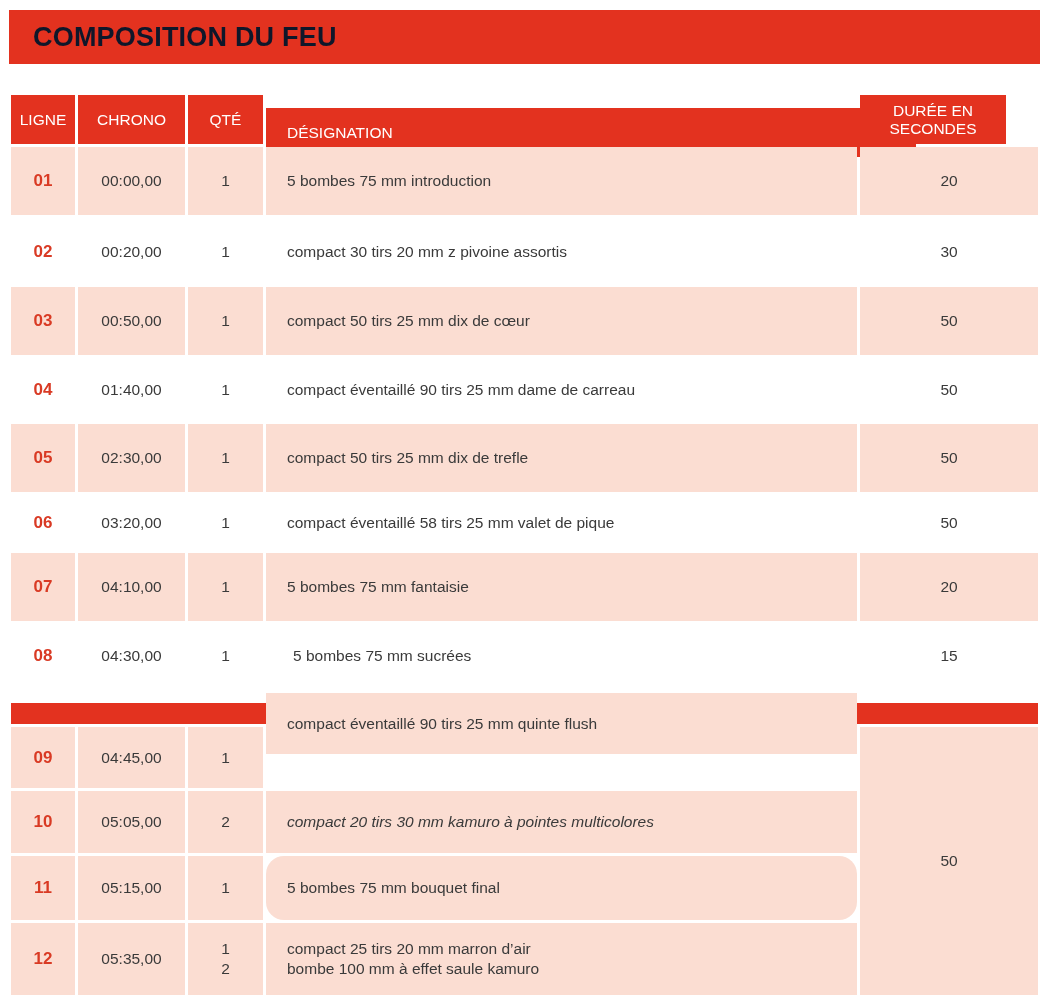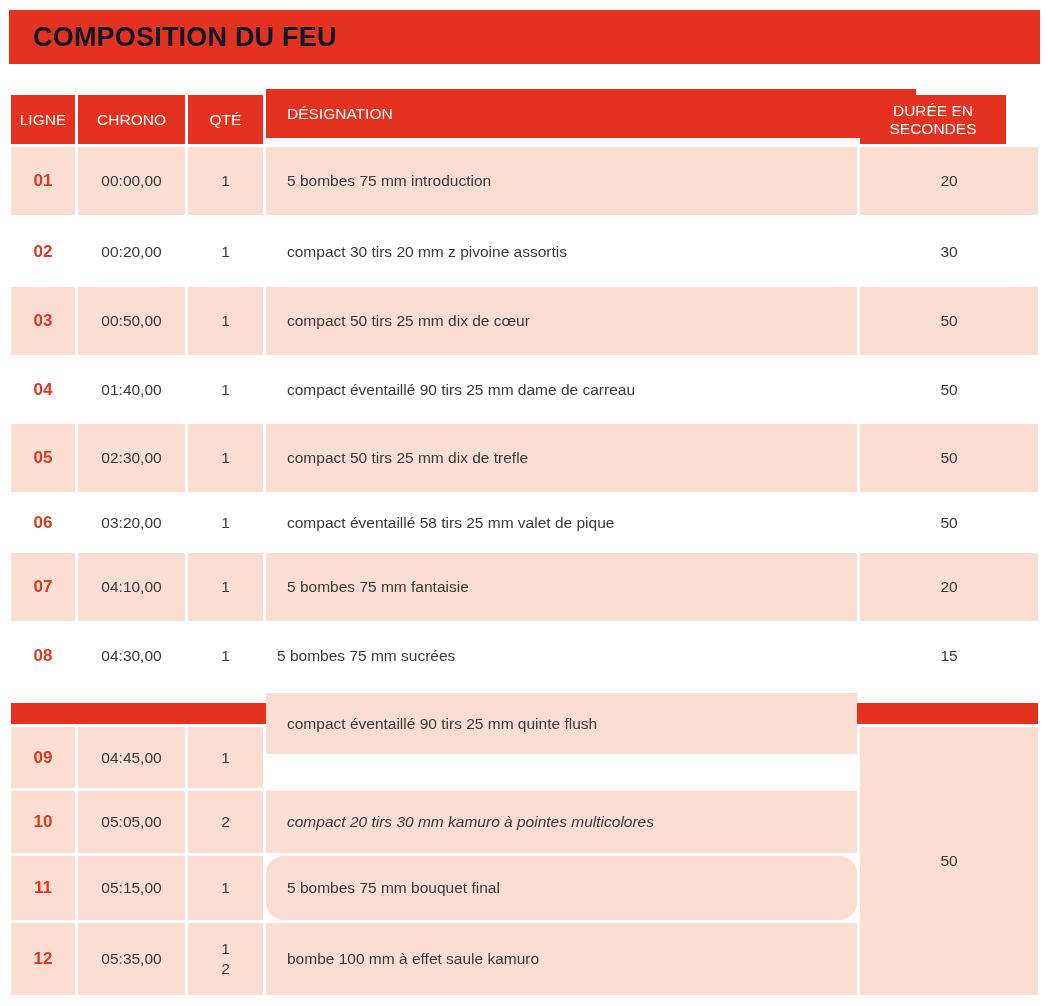--- a/index.html
+++ b/index.html
@@ -36,21 +36,21 @@
 </head>
 <body>
 
 <div class="title-bar">COMPOSITION DU FEU</div>
 
 <div class="grid">
 
   <div class="cell hdr" style="left:11px;top:95px;width:64px;height:49px;">LIGNE</div>
   <div class="cell hdr" style="left:78px;top:95px;width:107px;height:49px;">CHRONO</div>
   <div class="cell hdr" style="left:188px;top:95px;width:75px;height:49px;">QTÉ</div>
-  <div class="cell hdr left" style="left:266px;top:89px;width:650px;height:49px;">DÉSIGNATION</div>
+  <div class="cell hdr left" style="left:266px;top:108px;width:650px;height:49px;">DÉSIGNATION</div>
   <div class="cell hdr" style="left:860px;top:95px;width:146px;height:49px;flex-direction:column;">
     <span>DURÉE EN</span>
     <span>SECONDES</span>
   </div>
 
   <div>
     <div class="cell pink num" style="left:11px;top:147px;width:64px;height:68px;">01</div>
     <div class="cell pink" style="left:78px;top:147px;width:107px;height:68px;">00:00,00</div>
     <div class="cell pink" style="left:188px;top:147px;width:75px;height:68px;">1</div>
     <div class="cell pink desig" style="left:266px;top:147px;width:591px;height:68px;">5 bombes 75 mm introduction</div>
@@ -102,21 +102,21 @@
     <div class="cell pink" style="left:78px;top:553px;width:107px;height:68px;">04:10,00</div>
     <div class="cell pink" style="left:188px;top:553px;width:75px;height:68px;">1</div>
     <div class="cell pink desig" style="left:266px;top:553px;width:591px;height:68px;">5 bombes 75 mm fantaisie</div>
     <div class="cell pink" style="left:860px;top:553px;width:178px;height:68px;">20</div>
   </div>
 
   <div>
     <div class="cell white num" style="left:11px;top:623px;width:64px;height:65px;">08</div>
     <div class="cell white" style="left:78px;top:623px;width:107px;height:65px;">04:30,00</div>
     <div class="cell white" style="left:188px;top:623px;width:75px;height:65px;">1</div>
-    <div class="cell white desig" style="left:256px;top:623px;width:591px;height:65px;">5 bombes 75 mm sucrées</div>
+    <div class="cell white desig" style="left:272px;top:623px;width:591px;height:65px;">5 bombes 75 mm sucrées</div>
     <div class="cell white" style="left:860px;top:623px;width:178px;height:65px;">15</div>
   </div>
 
   <div class="section-bar">BOUQUET FINAL</div>
 
   <div>
     <div class="cell pink num" style="left:11px;top:727px;width:64px;height:61px;">09</div>
     <div class="cell pink" style="left:78px;top:727px;width:107px;height:61px;">04:45,00</div>
     <div class="cell pink" style="left:188px;top:727px;width:75px;height:61px;">1</div>
     <div class="cell pink desig" style="left:266px;top:693px;width:591px;height:61px;">compact éventaillé 90 tirs 25 mm quinte flush</div>
@@ -137,18 +137,19 @@
   </div>
 
   <div>
     <div class="cell pink num" style="left:11px;top:923px;width:64px;height:72px;">12</div>
     <div class="cell pink" style="left:78px;top:923px;width:107px;height:72px;">05:35,00</div>
     <div class="cell pink multi" style="left:188px;top:923px;width:75px;height:72px;">
       <span>1</span>
       <span>2</span>
     </div>
     <div class="cell pink multi desig" style="left:266px;top:923px;width:591px;height:72px;">
+      <span>compact 25 tirs 20 mm marron d’air</span>
       <span>bombe 100 mm à effet saule kamuro</span>
     </div>
   </div>
 
   <div class="cell pink" style="left:860px;top:727px;width:178px;height:268px;">50</div>
 </div>
 
 </body></html>

